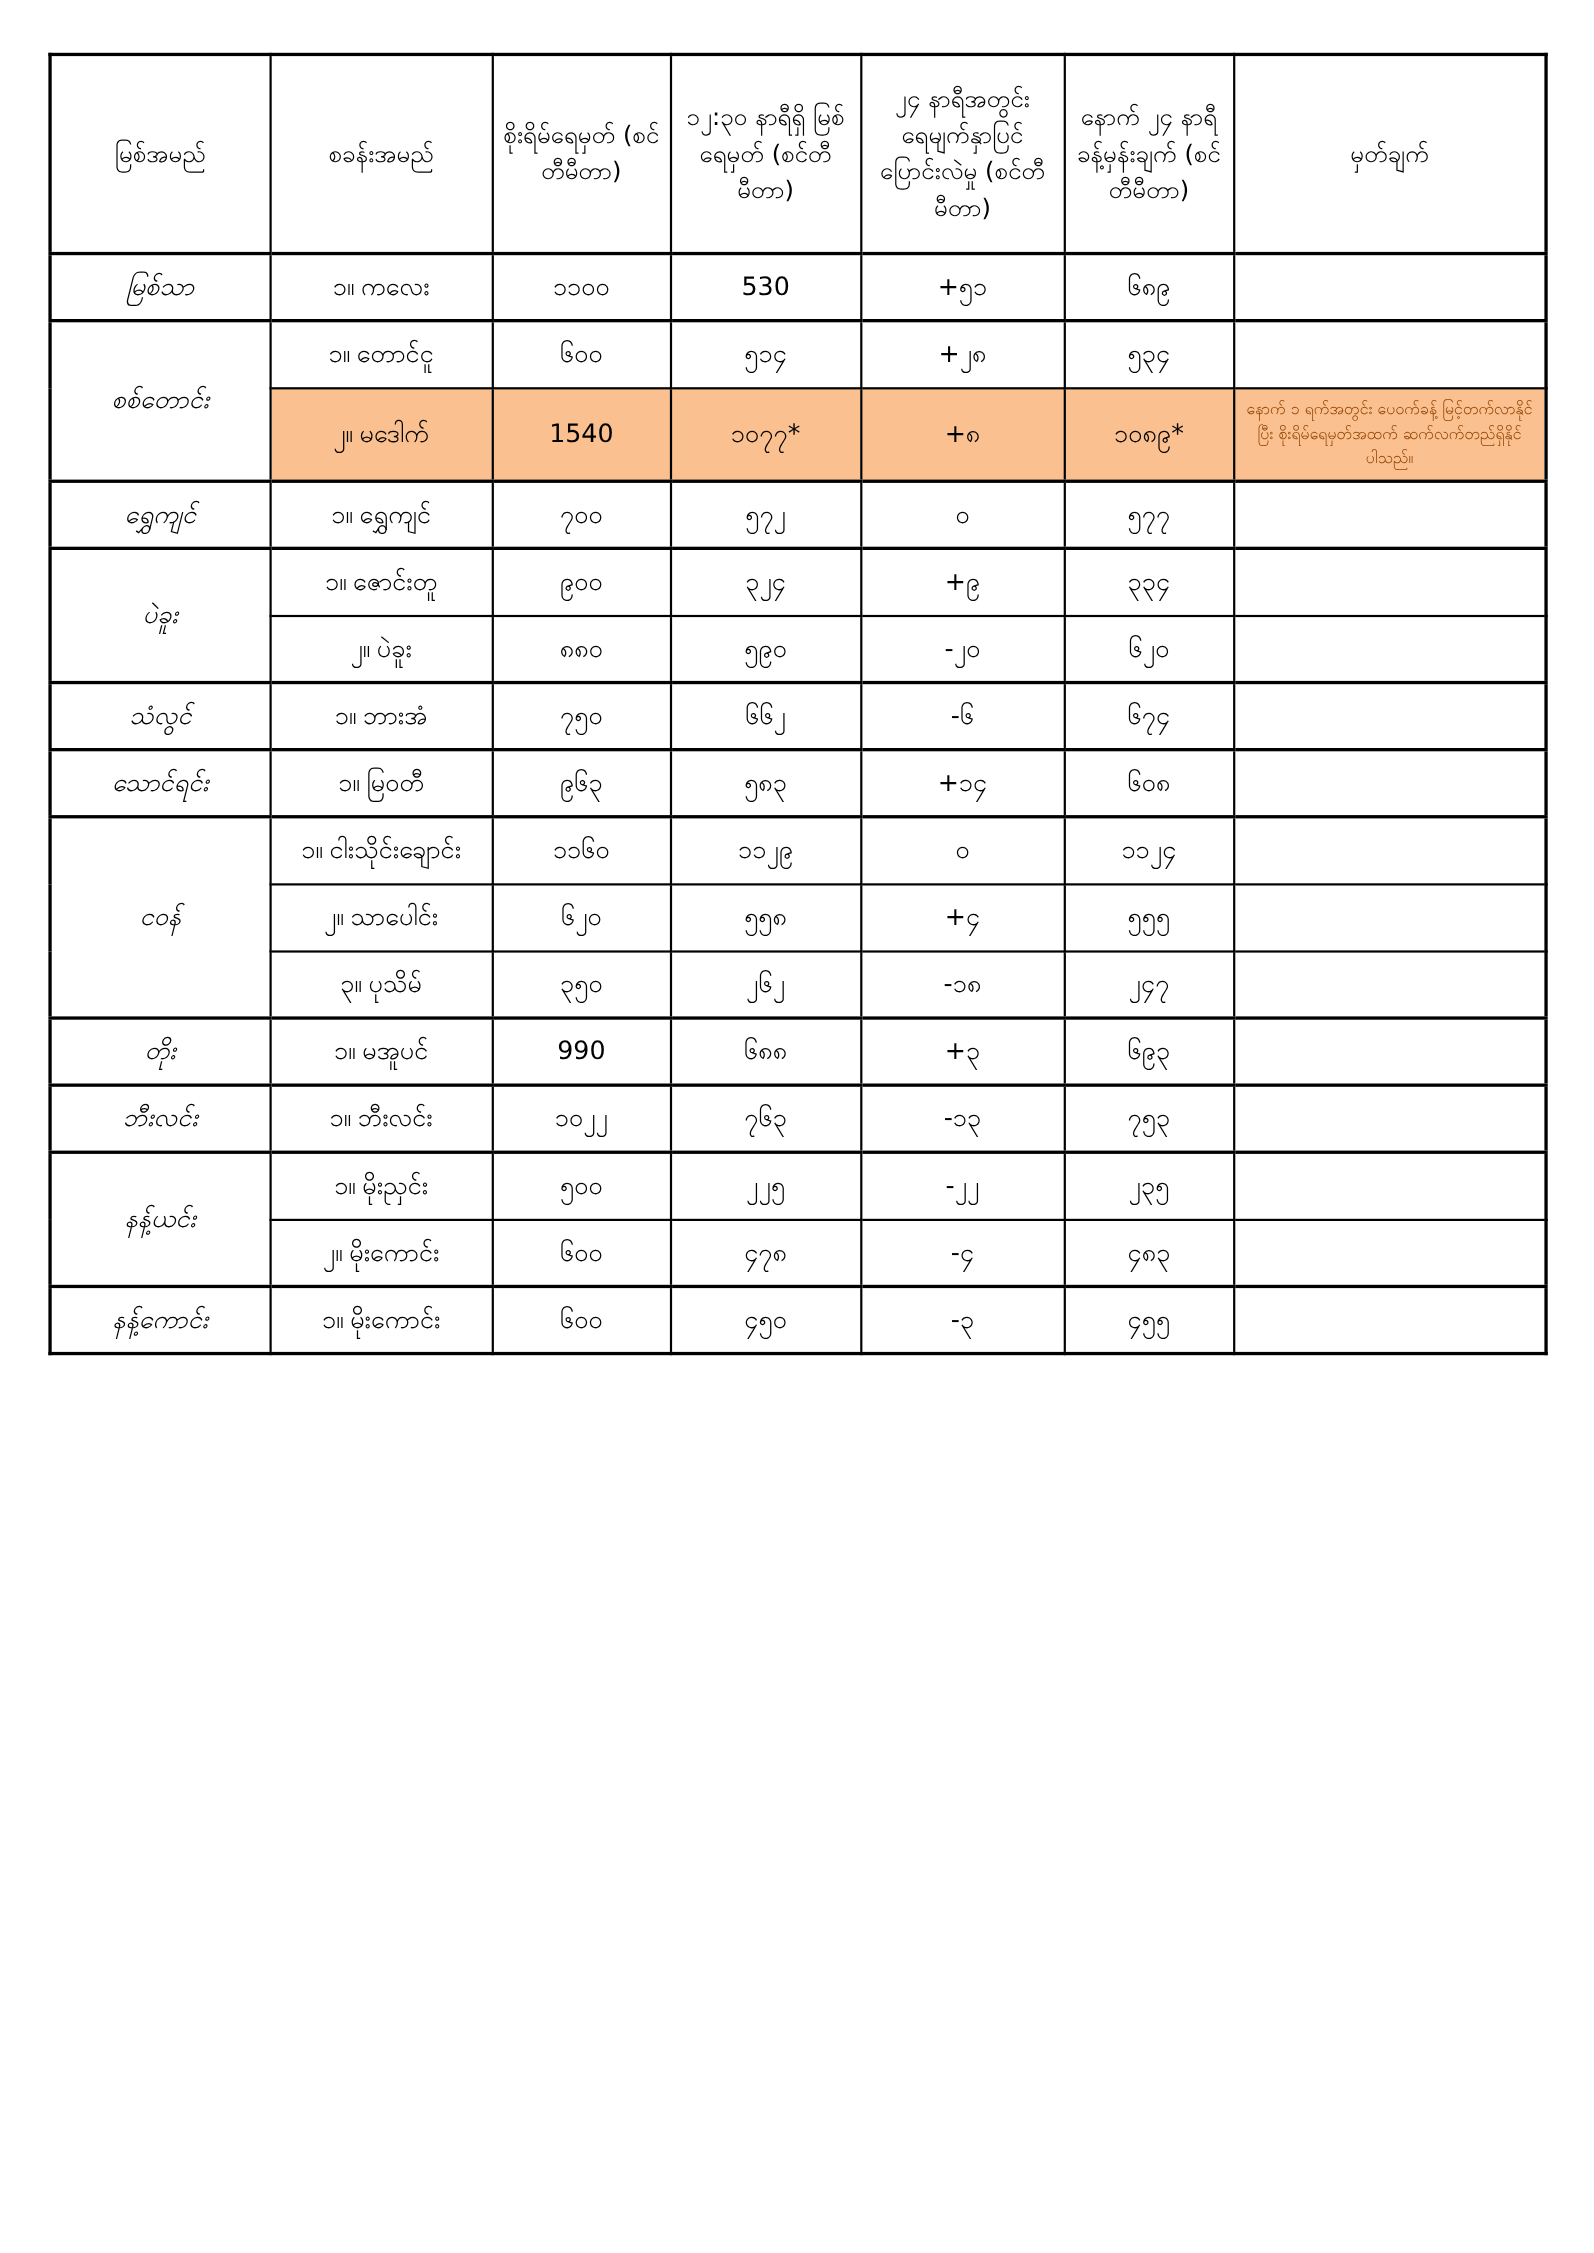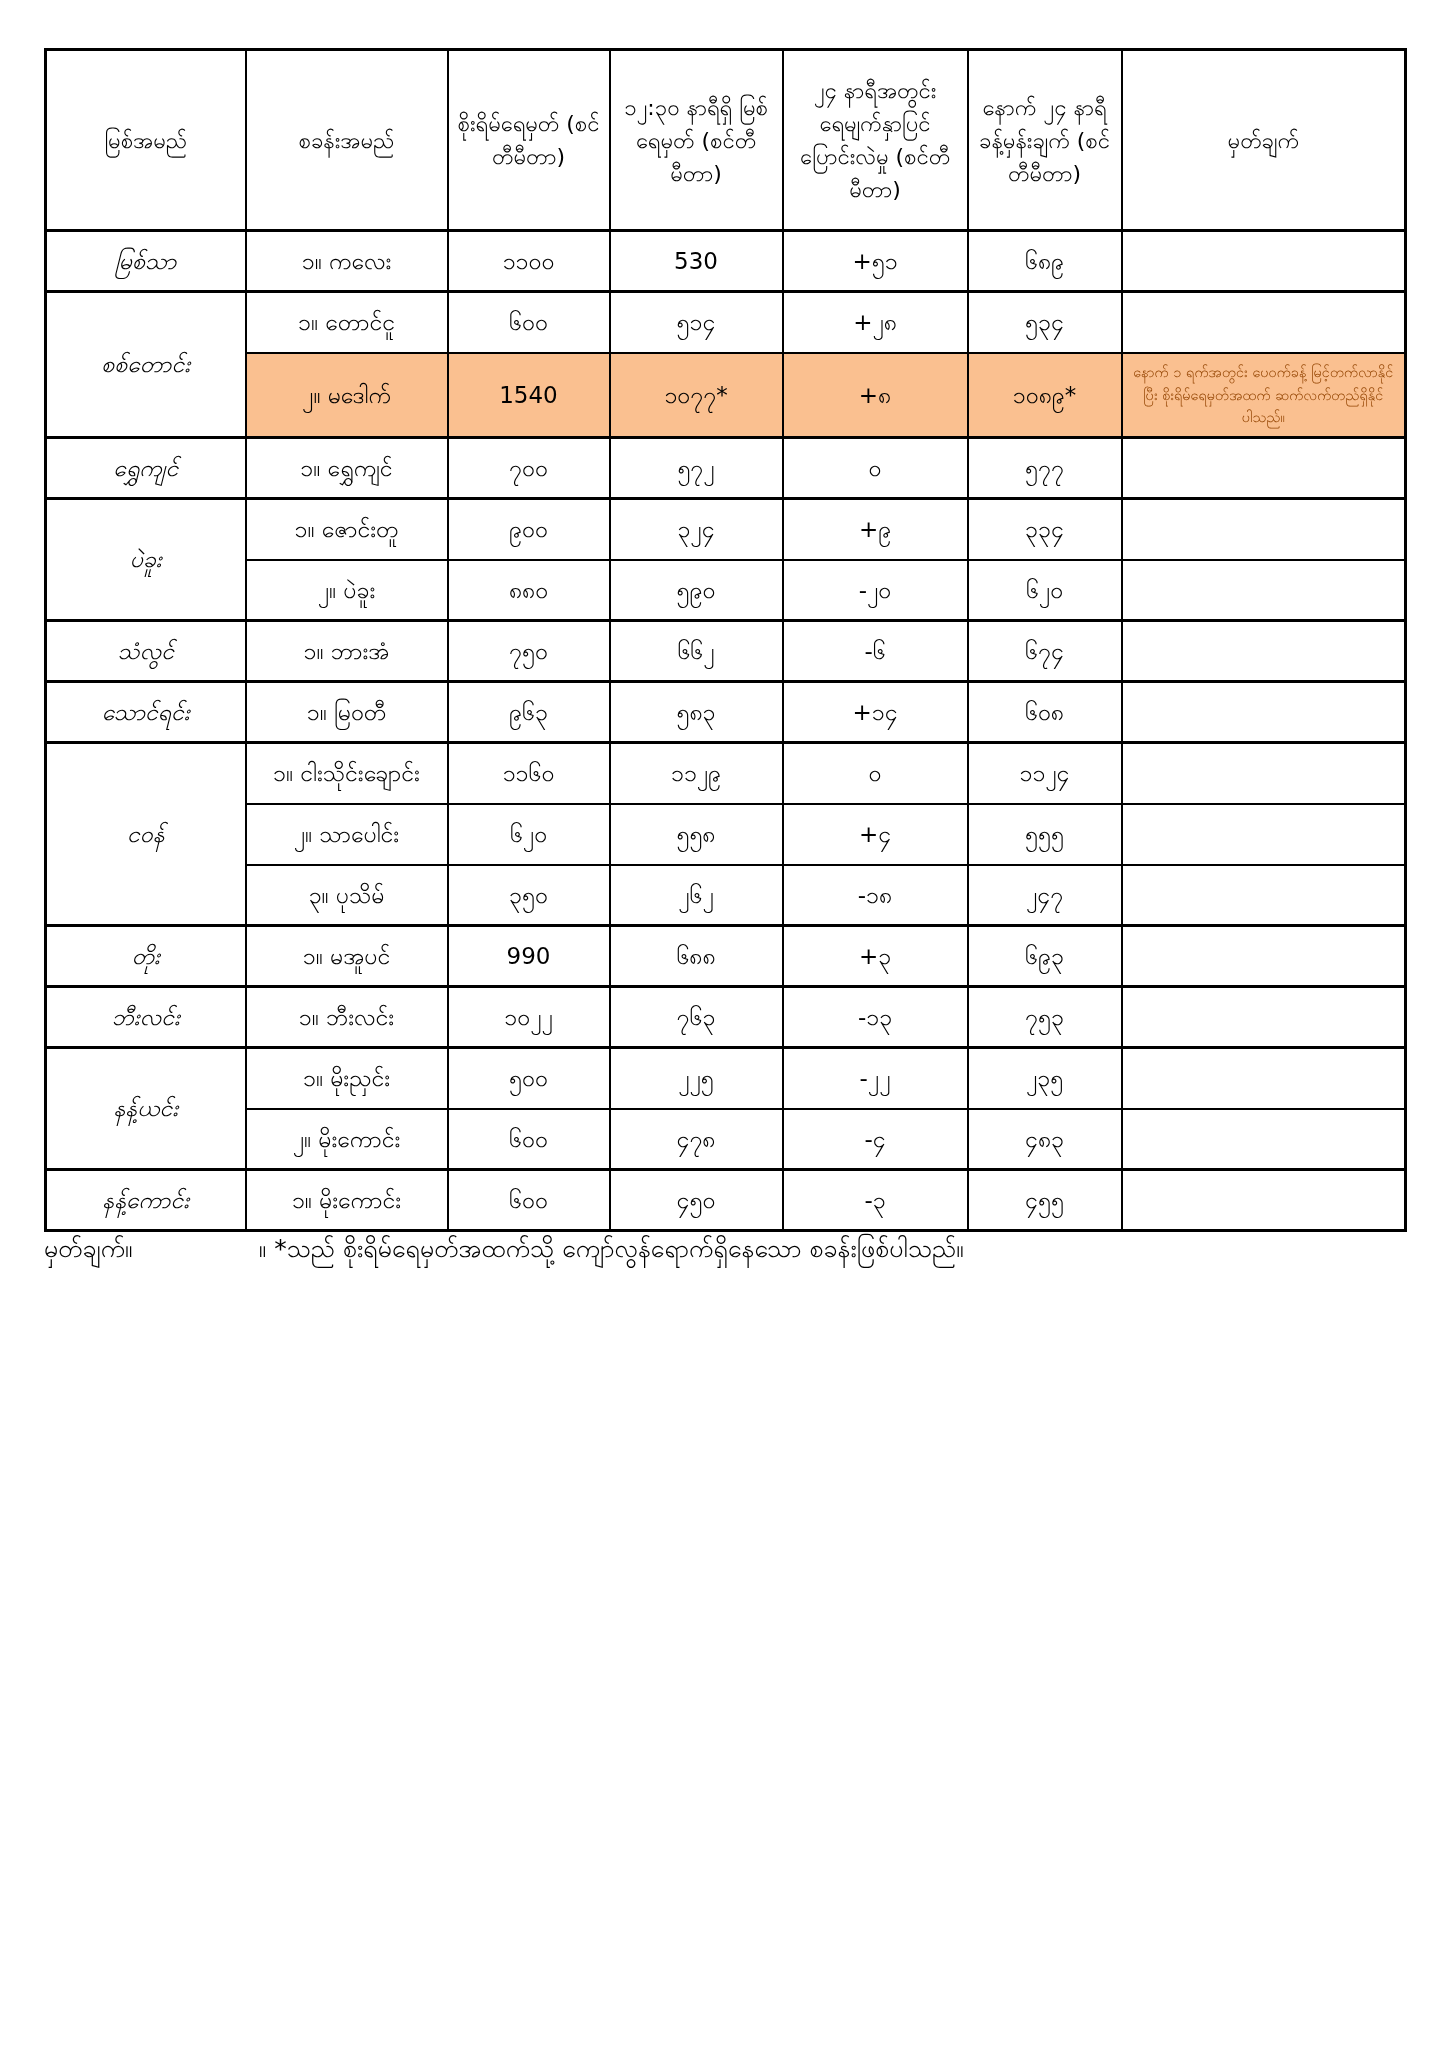--- a/index.html
+++ b/index.html
@@ -57,20 +57,21 @@
   tr.r-normal   { height: 61px; }
   tr.r-tall     { height: 85px; }
   td.cell-river {
     text-align: left;
     padding-left: 14px;
     font-style: italic;
   }
   td.cell-station {
     text-align: left;
     padding-left: 10px;
+    font-family: Liberation Serif, serif;
   }
   tr.group-start td { border-top: 3px solid var(--border-c, #000); }
   td.hl { background: var(--hl-bg, #FAC090); }
   td.cell-remark.hl {
     font-size: 14.5px;
     line-height: 1.55;
     color: var(--hl-tx, #974806);
     padding: 2px 6px;
   }
   .footnote {
@@ -247,18 +248,14 @@
             <td class="cell-danger">၆၀၀</td>
             <td class="cell-current">၄၅၀</td>
             <td class="cell-change">-၃</td>
             <td class="cell-forecast">၄၅၅</td>
             <td class="cell-remark"></td>
           </tr>
         </tbody>
     </table>
   </div>
 
-  <div class="footnote">
-    <span class="fn-label">မှတ်ချက်။</span>
-    <span class="fn-text">။  *သည် စိုးရိမ်ရေမှတ်အထက်သို့ ကျော်လွန်ရောက်ရှိနေသော စခန်းဖြစ်ပါသည်။</span>
-  </div>
 
 </div>
 
 </body></html>

